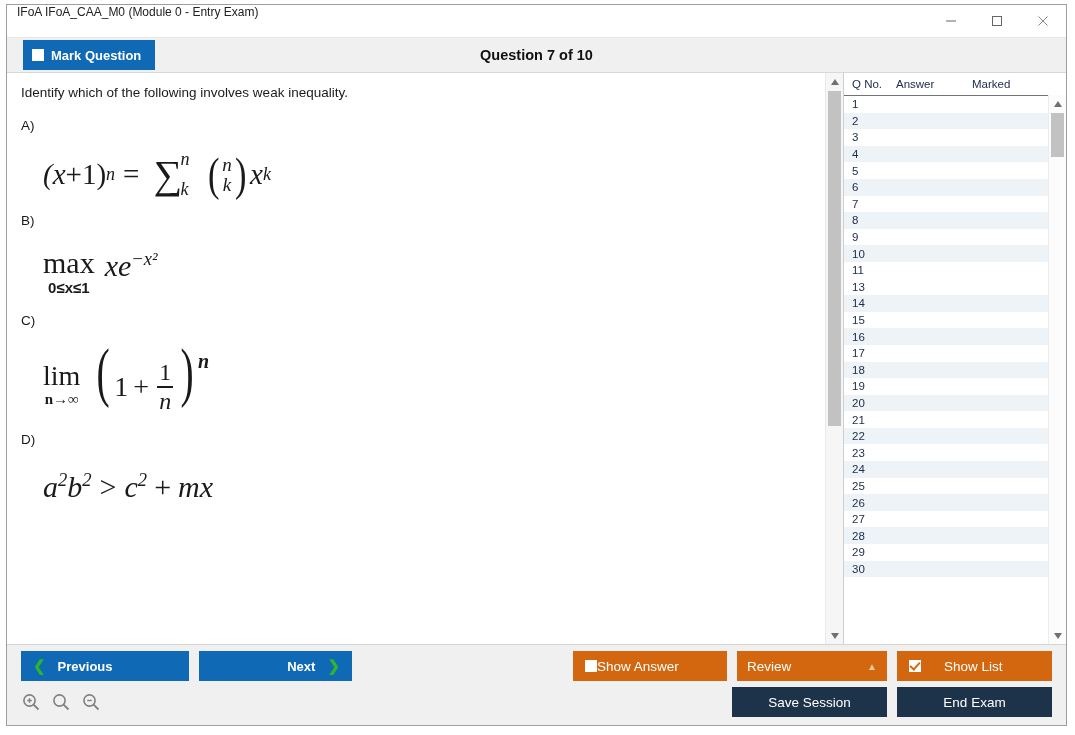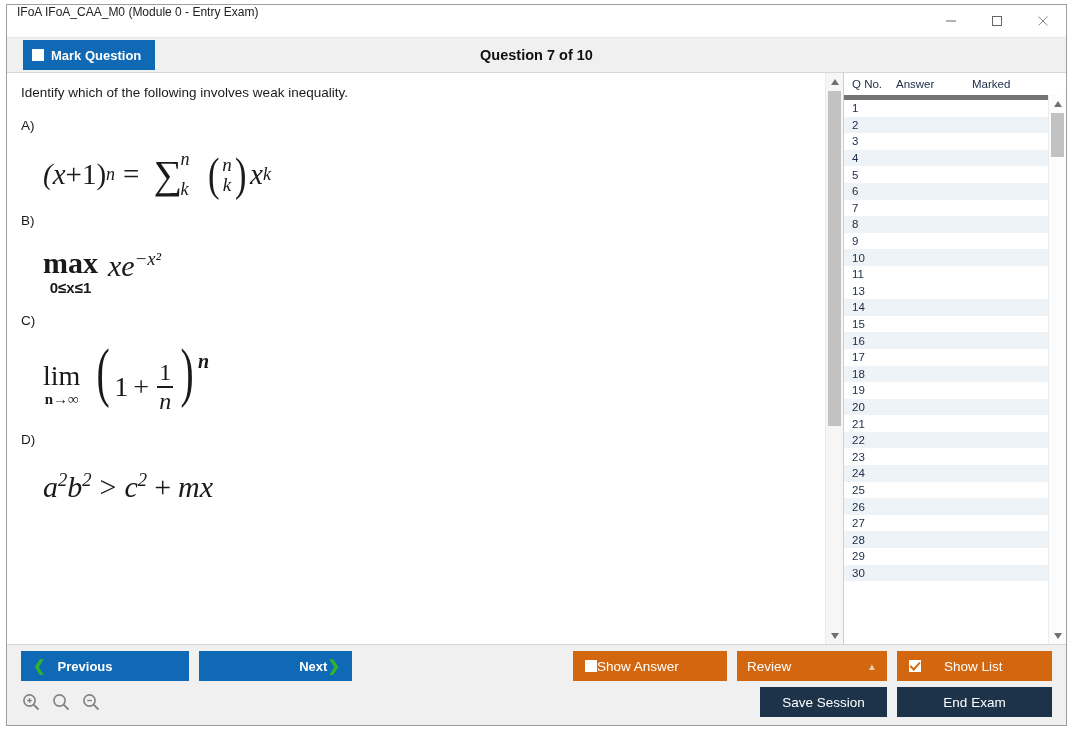--- a/index.html
+++ b/index.html
@@ -197,21 +197,21 @@
     display: flex;
     align-items: flex-start;
     margin-top: 20px;
   }
   .maxop {
     display: inline-flex;
     flex-direction: column;
     align-items: center;
     line-height: 1;
   }
-  .maxop .op { font-size: 30px; font-weight: bold; }
+  .maxop .op { font-size: 30px; }
   .maxop .lim {
     font-size: 15px;
     font-weight: bold;
     font-family: "Liberation Sans", sans-serif;
     margin-top: 2px;
   }
   .fB .expr { font-size: 30px; font-style: italic; margin-left: 10px; }
 
   .fC {
     font-family: "Liberation Serif", serif;
@@ -308,21 +308,21 @@
     flex-direction: column;
     position: relative;
     overflow: hidden;
   }
   .list-head {
     display: flex;
     height: 22px;
     align-items: center;
     font-size: 11.5px;
     color: #20304a;
-    border-bottom: 5px solid #737373;
+    border-bottom: 1px solid #737373;
     flex: none;
     background: #ffffff;
     padding-right: 17px;
   }
   .col-q { width: 52px; padding-left: 8px; box-sizing: border-box; }
   .col-a { width: 76px; }
   .col-m { flex: 1; }
   .rows {
     flex: 1;
     overflow: hidden;
@@ -367,25 +367,25 @@
     display: flex;
     align-items: center;
     height: 30px;
     box-sizing: border-box;
   }
   .btn-blue { background: #1069b4; }
   .btn-orange { background: #d2670f; font-weight: normal; font-size: 13.5px; }
   .btn-dark { background: #1d3349; font-weight: normal; font-size: 13.5px; justify-content: center; }
   .chev { color: #2db52d; font-size: 15px; font-weight: bold; }
   .prev-btn { width: 168px; padding: 0 12px; justify-content: flex-start; gap: 12px; }
-  .next-btn { width: 153px; padding: 0 12px; justify-content: flex-end; }
+  .next-btn { width: 153px; padding: 0 12px; justify-content: flex-end; gap: 12px; }
   .show-answer-btn { width: 154px; padding: 0 12px; }
   .review-btn { width: 150px; padding: 0 10px; justify-content: space-between; }
   .show-list-btn { width: 155px; padding: 0 12px; gap: 23px; }
-  .save-btn { width: 127px; }
+  .save-btn { width: 155px; }
   .end-btn { width: 155px; }
   .caret-up { color: #f0c9a5; font-size: 10px; }
   .spacer { flex: 1; }
   .gap10 { width: 10px; flex: none; }
   .zoom-icons { display: flex; align-items: center; gap: 10px; height: 30px; }
   .zi { cursor: pointer; color: #808080; display: block; }
 </style>
 </head>
 <body>
 

